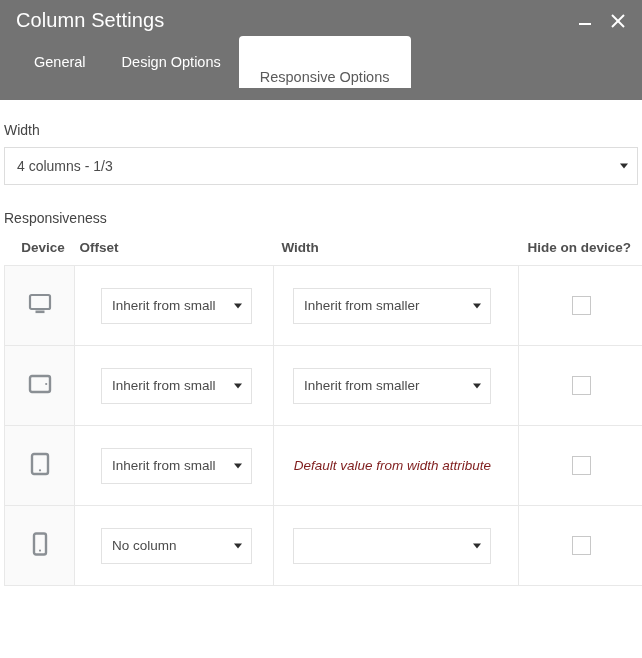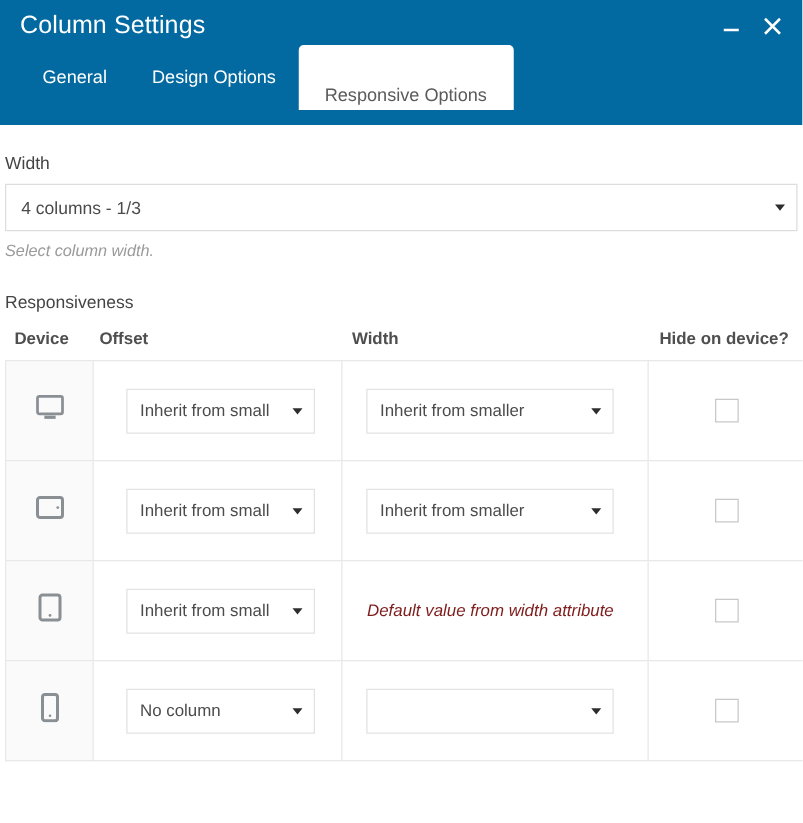--- a/index.html
+++ b/index.html
@@ -12,21 +12,21 @@
     background: #ffffff;
     font-family: "Liberation Sans", sans-serif;
     -webkit-font-smoothing: antialiased;
     overflow: hidden;
   }
 
   
   .modal-header {
     position: relative;
     height: 100px;
-    background: #0369a1;
+    background: #737373;
     box-sizing: border-box;
   }
   .modal-title {
     position: absolute;
     left: 16px;
     top: 9px;
     font-size: 20px;
     color: #ffffff;
     font-weight: 400;
     letter-spacing: 0.1px;
@@ -141,21 +141,21 @@
   }
   .resp-table th {
     font-size: 13.5px;
     color: #4f4f4f;
     font-weight: bold;
     text-align: left;
     padding: 0 0 10px 0;
     vertical-align: top;
     border: none;
   }
-  .resp-table th.th-device { width: 63px; padding-left: 7px; }
+  .resp-table th.th-device { width: 63px; padding-left: 7px; text-align: center; }
   .resp-table th.th-offset { width: 194px; padding-left: 5px; }
   .resp-table th.th-width  { width: 237px; padding-left: 8px; }
   .resp-table th.th-hide   { width: 116px; padding-left: 9px; }
 
   .resp-table td {
     border: 1px solid #e8e8e8;
     height: 79px;
     vertical-align: middle;
     padding: 0;
   }
@@ -247,21 +247,20 @@
 
 <div class="modal-body">
 
   <div class="field-label">Width</div>
 
   <div class="wide-select">
     <span class="val">4 columns - 1/3</span>
     <span class="caret"></span>
   </div>
 
-  <div class="helper-text">Select column width.</div>
 
   <div class="section-title">Responsiveness</div>
 
   <table class="resp-table">
     <thead>
       <tr>
         <th class="th-device">Device</th>
         <th class="th-offset">Offset</th>
         <th class="th-width">Width</th>
         <th class="th-hide">Hide on device?</th>

